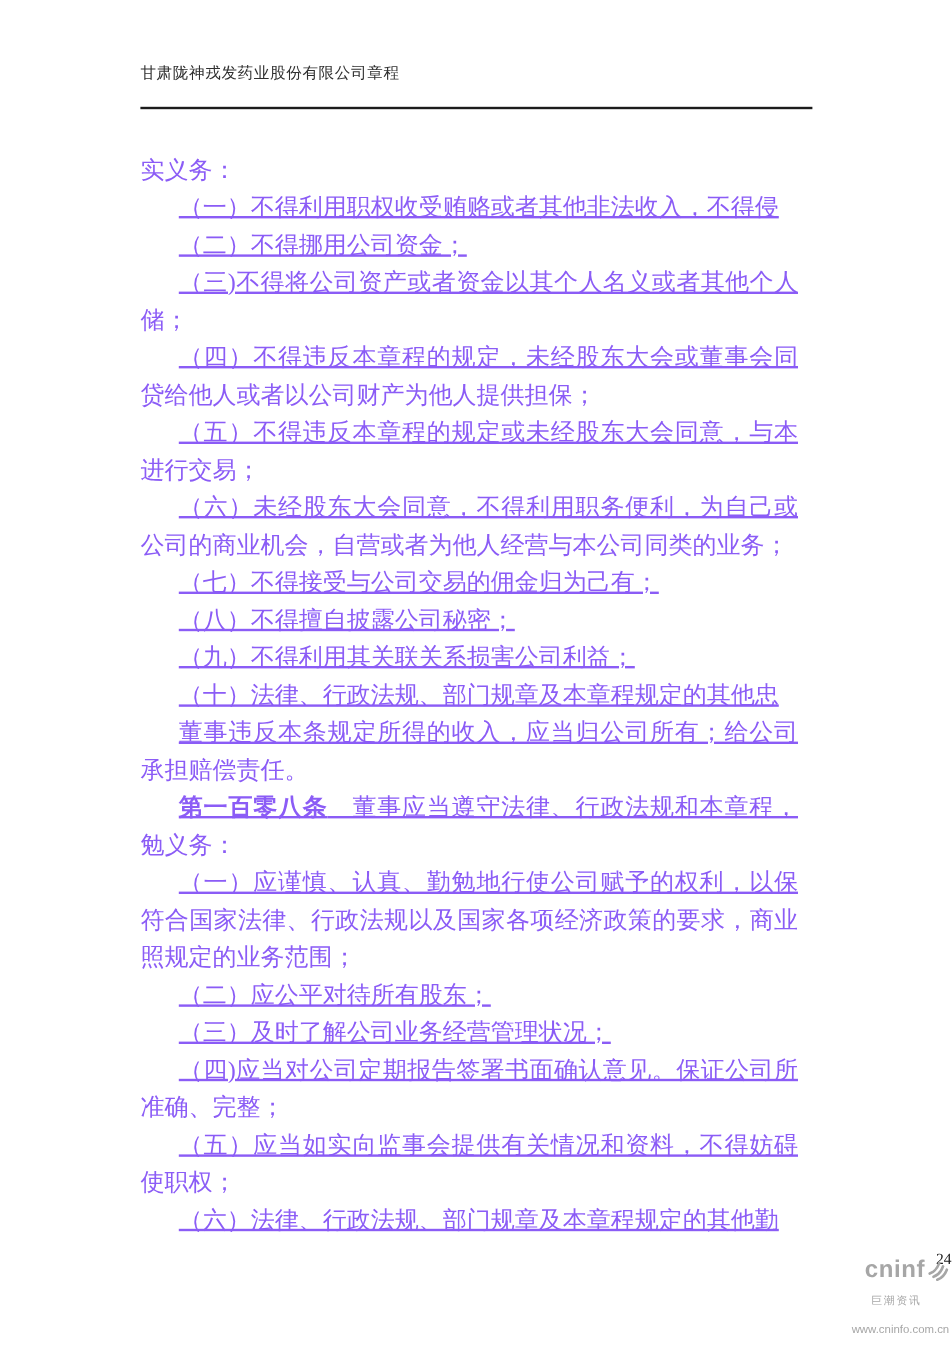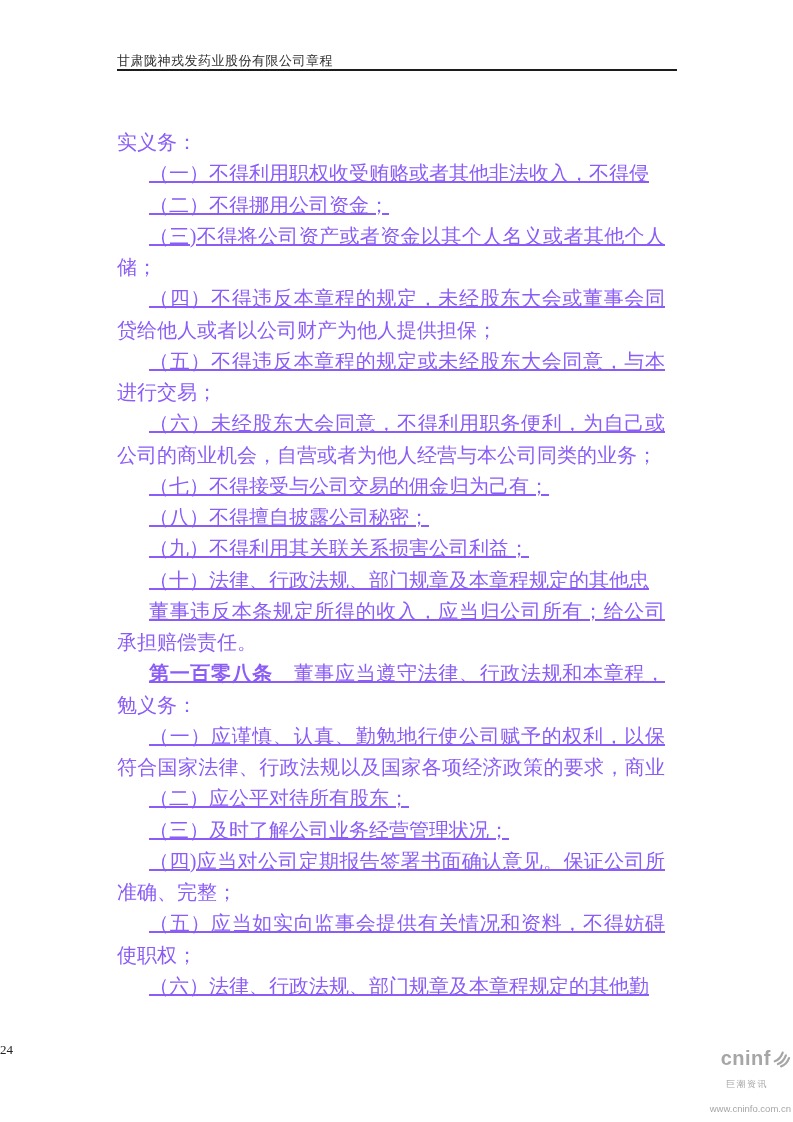--- a/index.html
+++ b/index.html
@@ -9,41 +9,41 @@
     position: relative;
     overflow: hidden;
     font-family: "Liberation Serif", "DejaVu Serif", serif;
   }
   .page { position: absolute; inset: 0; background: #ffffff; }
 
   
   .hdr {
     position: absolute; left: 117px; top: 53px; width: 560px;
     border-bottom: 2px solid #1c1c1c;
-    padding-bottom: 0;
+    padding-bottom: 20px;
   }
   .hdr-title {
     font-size: 13px; line-height: 16px;
     color: #2f2f2f; letter-spacing: 0.5px;
   }
 
   
   .body-text {
     position: absolute; left: 117px; top: 94px; width: 548px;
     font-size: 20px; line-height: 31.25px; color: #8b5cf6; margin-top: 33px;
   }
   .ln { height: 31.25px; overflow: hidden; white-space: normal; }
   .ind { text-indent: 32px; text-decoration: underline; }
   .jst { text-align: justify; text-align-last: justify; text-justify: inter-ideograph; }
   .bold-term { font-weight: bold; }
 
   
   .pgnum-wrap {
     position: absolute; left: 0; top: 1040px; width: 793px;
-    text-align: left;
+    text-align: right;
   }
   .pgnum { font-size: 13px; color: #222; }
 
   .flogo {
     position: absolute; right: 2px; bottom: 8px; width: 90px;
     color: #a6a6a6;
     font-family: "Liberation Sans", "DejaVu Sans", sans-serif;
   }
   .flogo-r1 {
     display: flex; justify-content: flex-end; align-items: center;
@@ -83,20 +83,21 @@
       <div class="ln ind">（七）不得接受与公司交易的佣金归为己有；</div>
       <div class="ln ind">（八）不得擅自披露公司秘密；</div>
       <div class="ln ind">（九）不得利用其关联关系损害公司利益；</div>
       <div class="ln ind">（十）法律、行政法规、部门规章及本章程规定的其他忠实义务。</div>
       <div class="ln ind jst">董事违反本条规定所得的收入，应当归公司所有；给公司造成损失的，应当</div>
       <div class="ln">承担赔偿责任。</div>
       <div class="ln ind jst"><span class="bold-term">第一百零八条</span>　董事应当遵守法律、行政法规和本章程，对公司负有下列勤</div>
       <div class="ln">勉义务：</div>
       <div class="ln ind jst">（一）应谨慎、认真、勤勉地行使公司赋予的权利，以保证公司的商业行为</div>
       <div class="ln jst">符合国家法律、行政法规以及国家各项经济政策的要求，商业活动不超过营业执</div>
+      <div class="ln">照规定的业务范围；</div>
       <div class="ln ind">（二）应公平对待所有股东；</div>
       <div class="ln ind">（三）及时了解公司业务经营管理状况；</div>
       <div class="ln ind jst">（四)应当对公司定期报告签署书面确认意见。保证公司所披露的信息真实、</div>
       <div class="ln">准确、完整；</div>
       <div class="ln ind jst">（五）应当如实向监事会提供有关情况和资料，不得妨碍监事会或者监事行</div>
       <div class="ln">使职权；</div>
       <div class="ln ind">（六）法律、行政法规、部门规章及本章程规定的其他勤勉义务。</div>
     </div>
 
   <div class="pgnum-wrap">

